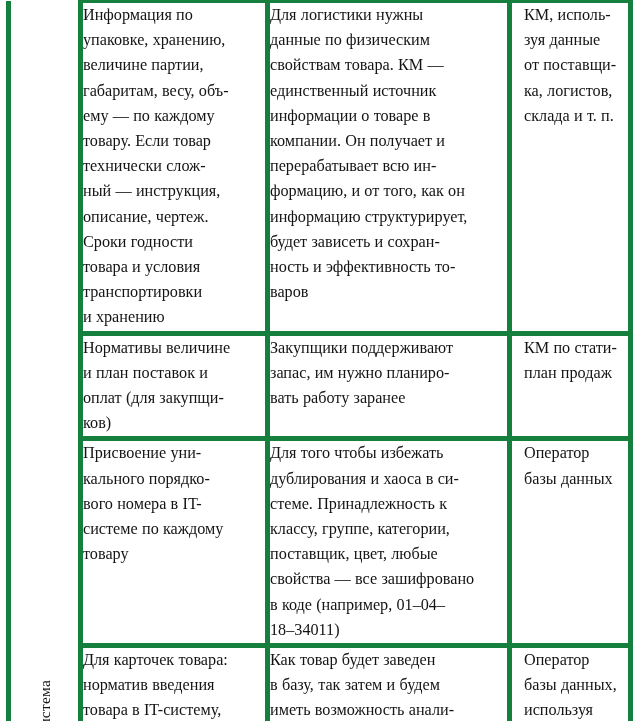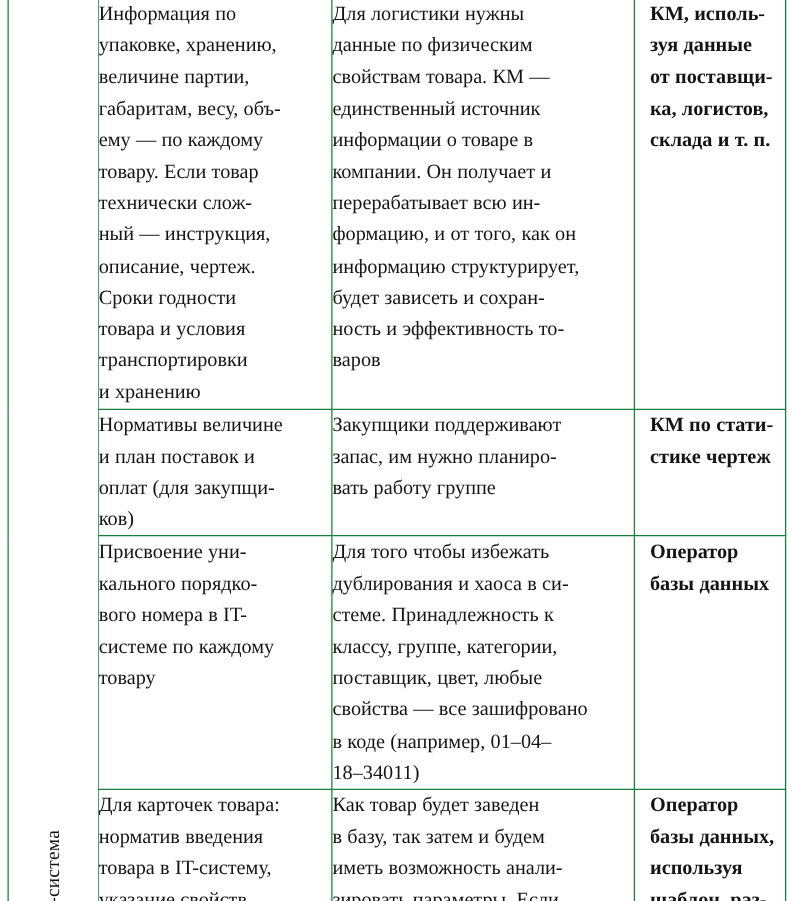--- a/index.html
+++ b/index.html
@@ -26,21 +26,21 @@
   .doc-table {
     position: absolute;
     left: 6px;
     top: -2px;
     width: 622px;          
     border-collapse: collapse;
     table-layout: fixed;
   }
 
   .doc-table td {
-    border: 1px solid #15803d;
+    border: 5px solid #15803d;
     vertical-align: top;
     padding: 0;
     background: #ffffff;
   }
 
   
   col.c-rail { width: 72px; }
   col.c-one  { width: 187px; }
   col.c-two  { width: 242px; }
   col.c-three{ width: 121px; }
@@ -75,21 +75,20 @@
     font-size: 16.2px;
     line-height: 25.2px;
     padding: 4px 9px 8px 11px;
     text-align: left;
     hyphens: none;
     word-spacing: 0.2px;
   }
   .cell-text.col-three {
     padding-left: 12px;
     padding-right: 6px;
-    font-weight: bold;
   }
 
   .cell-text p {
     margin: 0;
     white-space: pre-line;
   }
 
   
   tr.r1 td { height: 268px; }
   tr.r2 td { height: 86px; }
@@ -157,25 +156,25 @@
       <tr class="r2">
         <td class="cell-text col-one">
           <p>Нормативы величине
 и план поставок и
 оплат (для закупщи-
 ков)</p>
         </td>
         <td class="cell-text col-two">
           <p>Закупщики поддерживают
 запас, им нужно планиро-
-вать работу группе</p>
+вать работу заранее</p>
         </td>
         <td class="cell-text col-three">
           <p>КМ по стати-
-стике чертеж</p>
+план продаж</p>
         </td>
       </tr>
 
       <tr class="r3">
         <td class="cell-text col-one">
           <p>Присвоение уни-
 кального порядко-
 вого номера в IT-
 системе по каждому
 товару</p>

